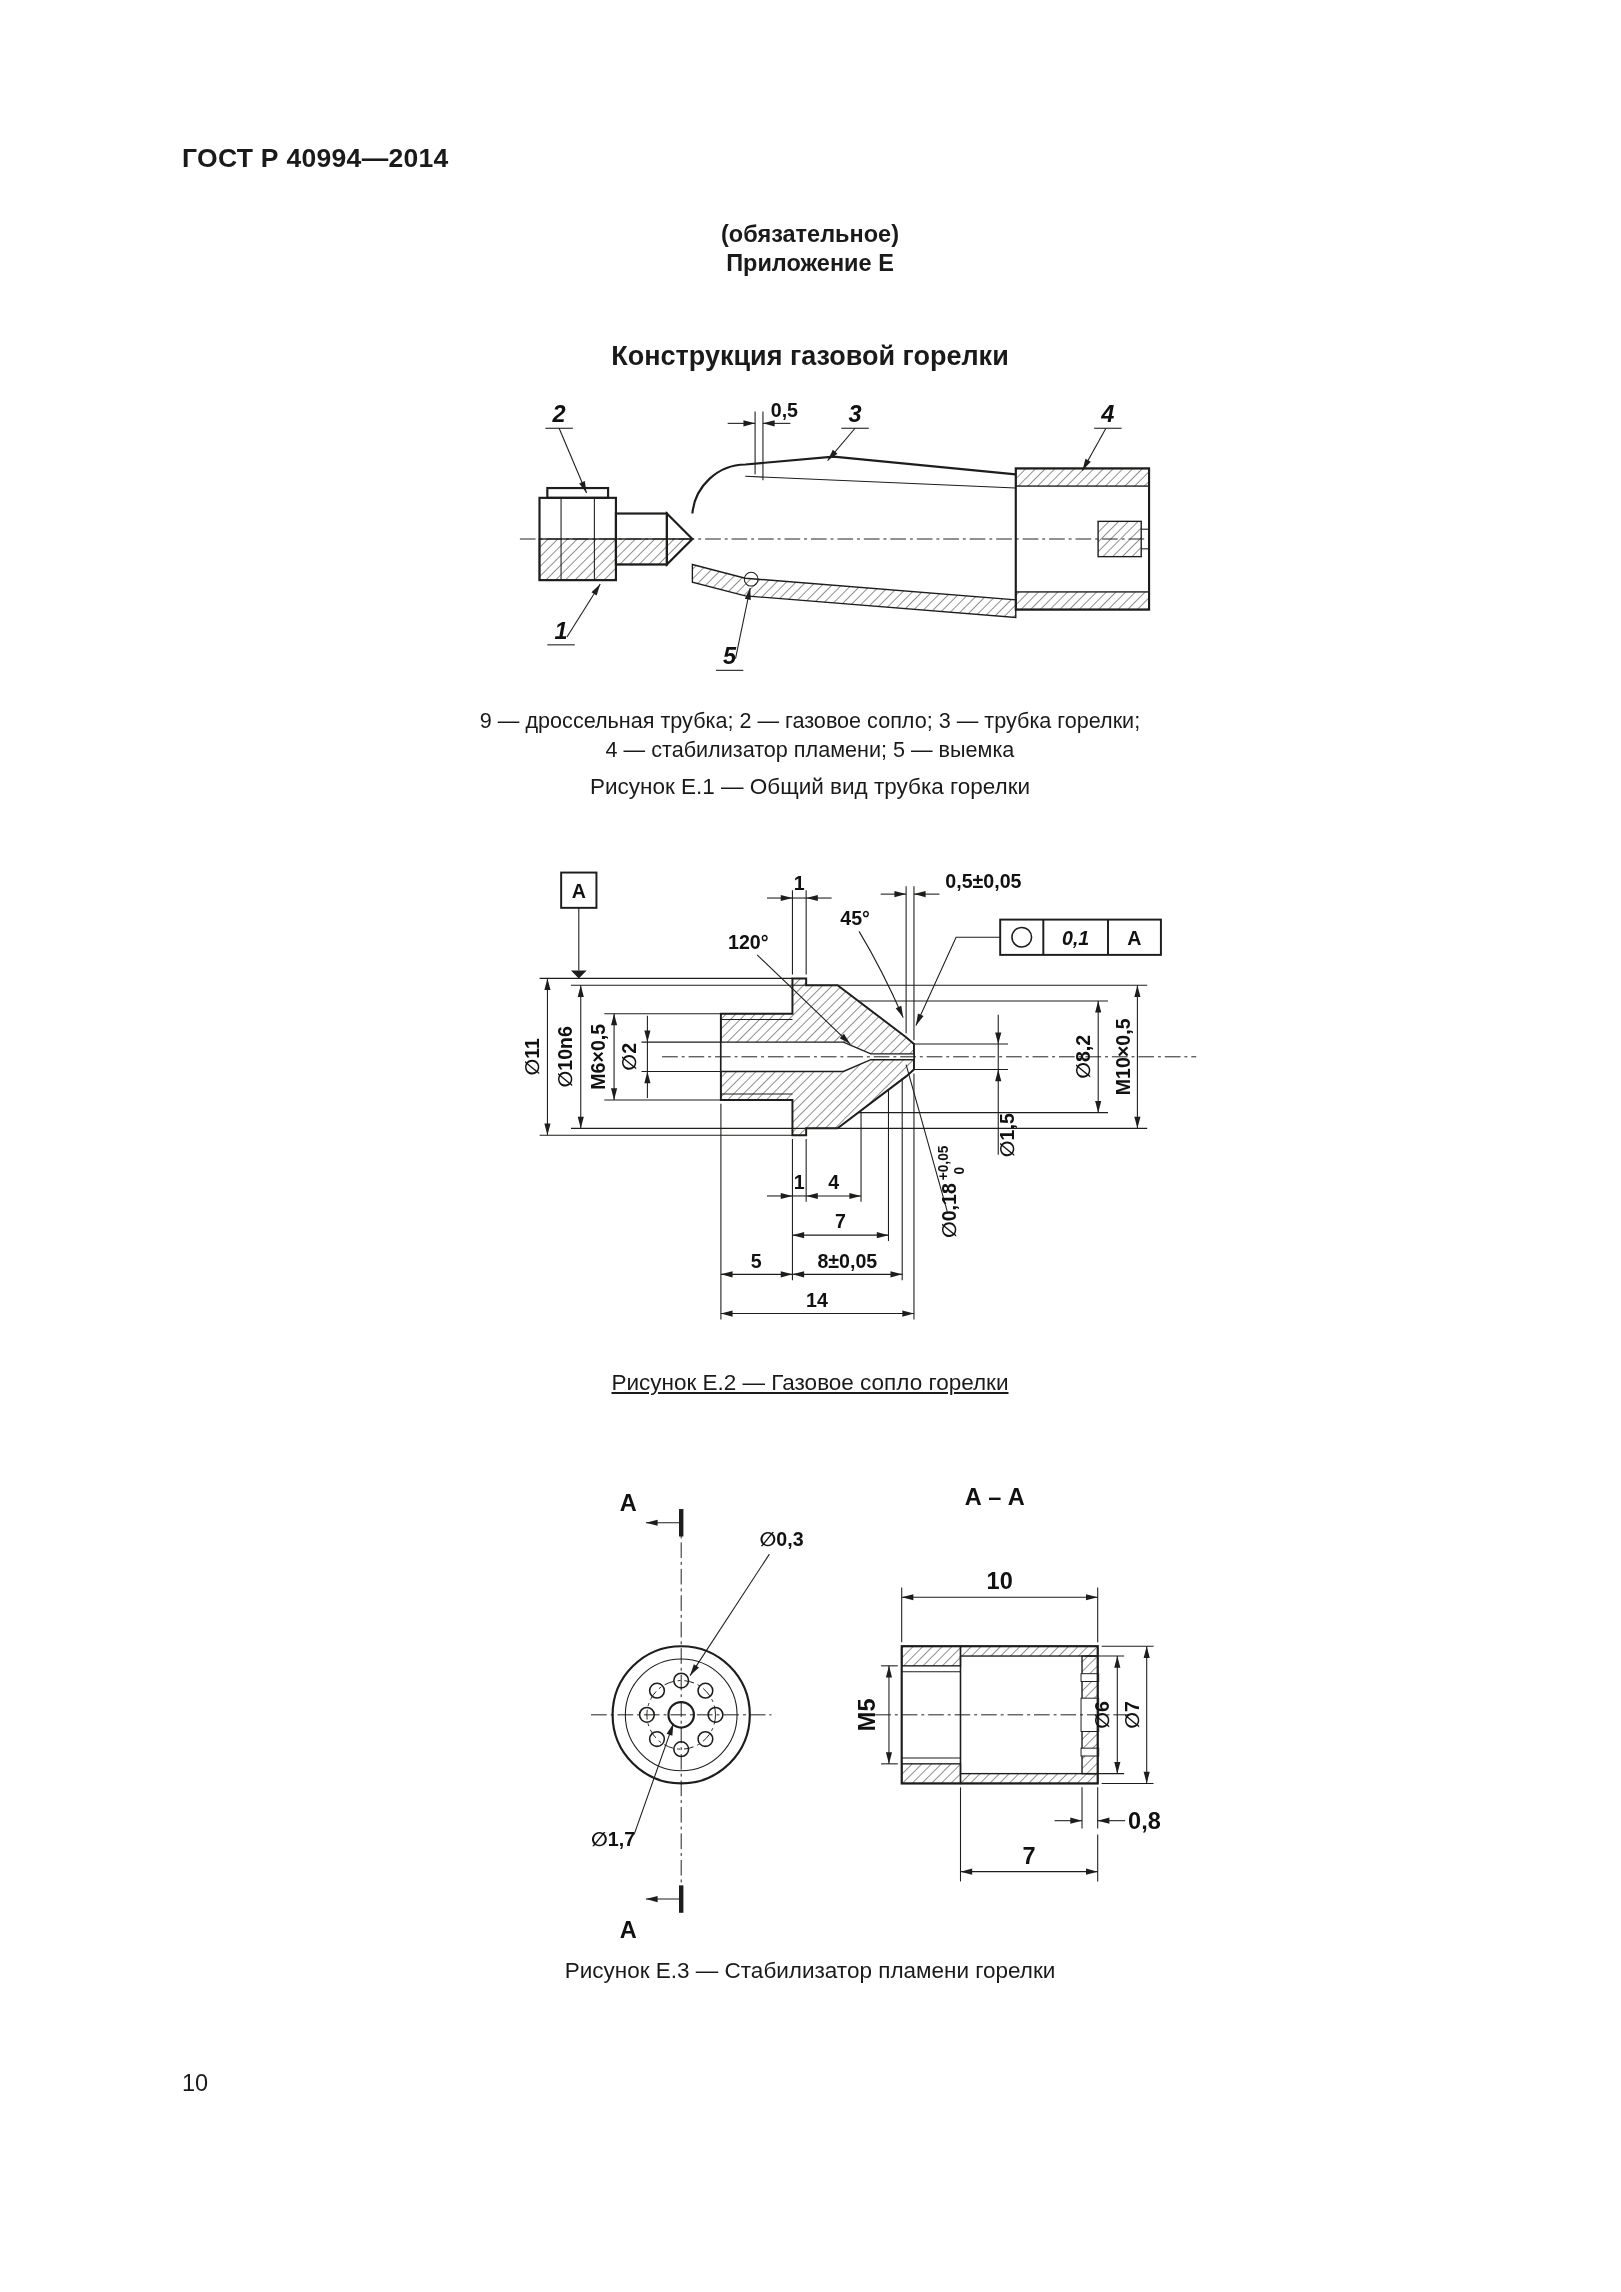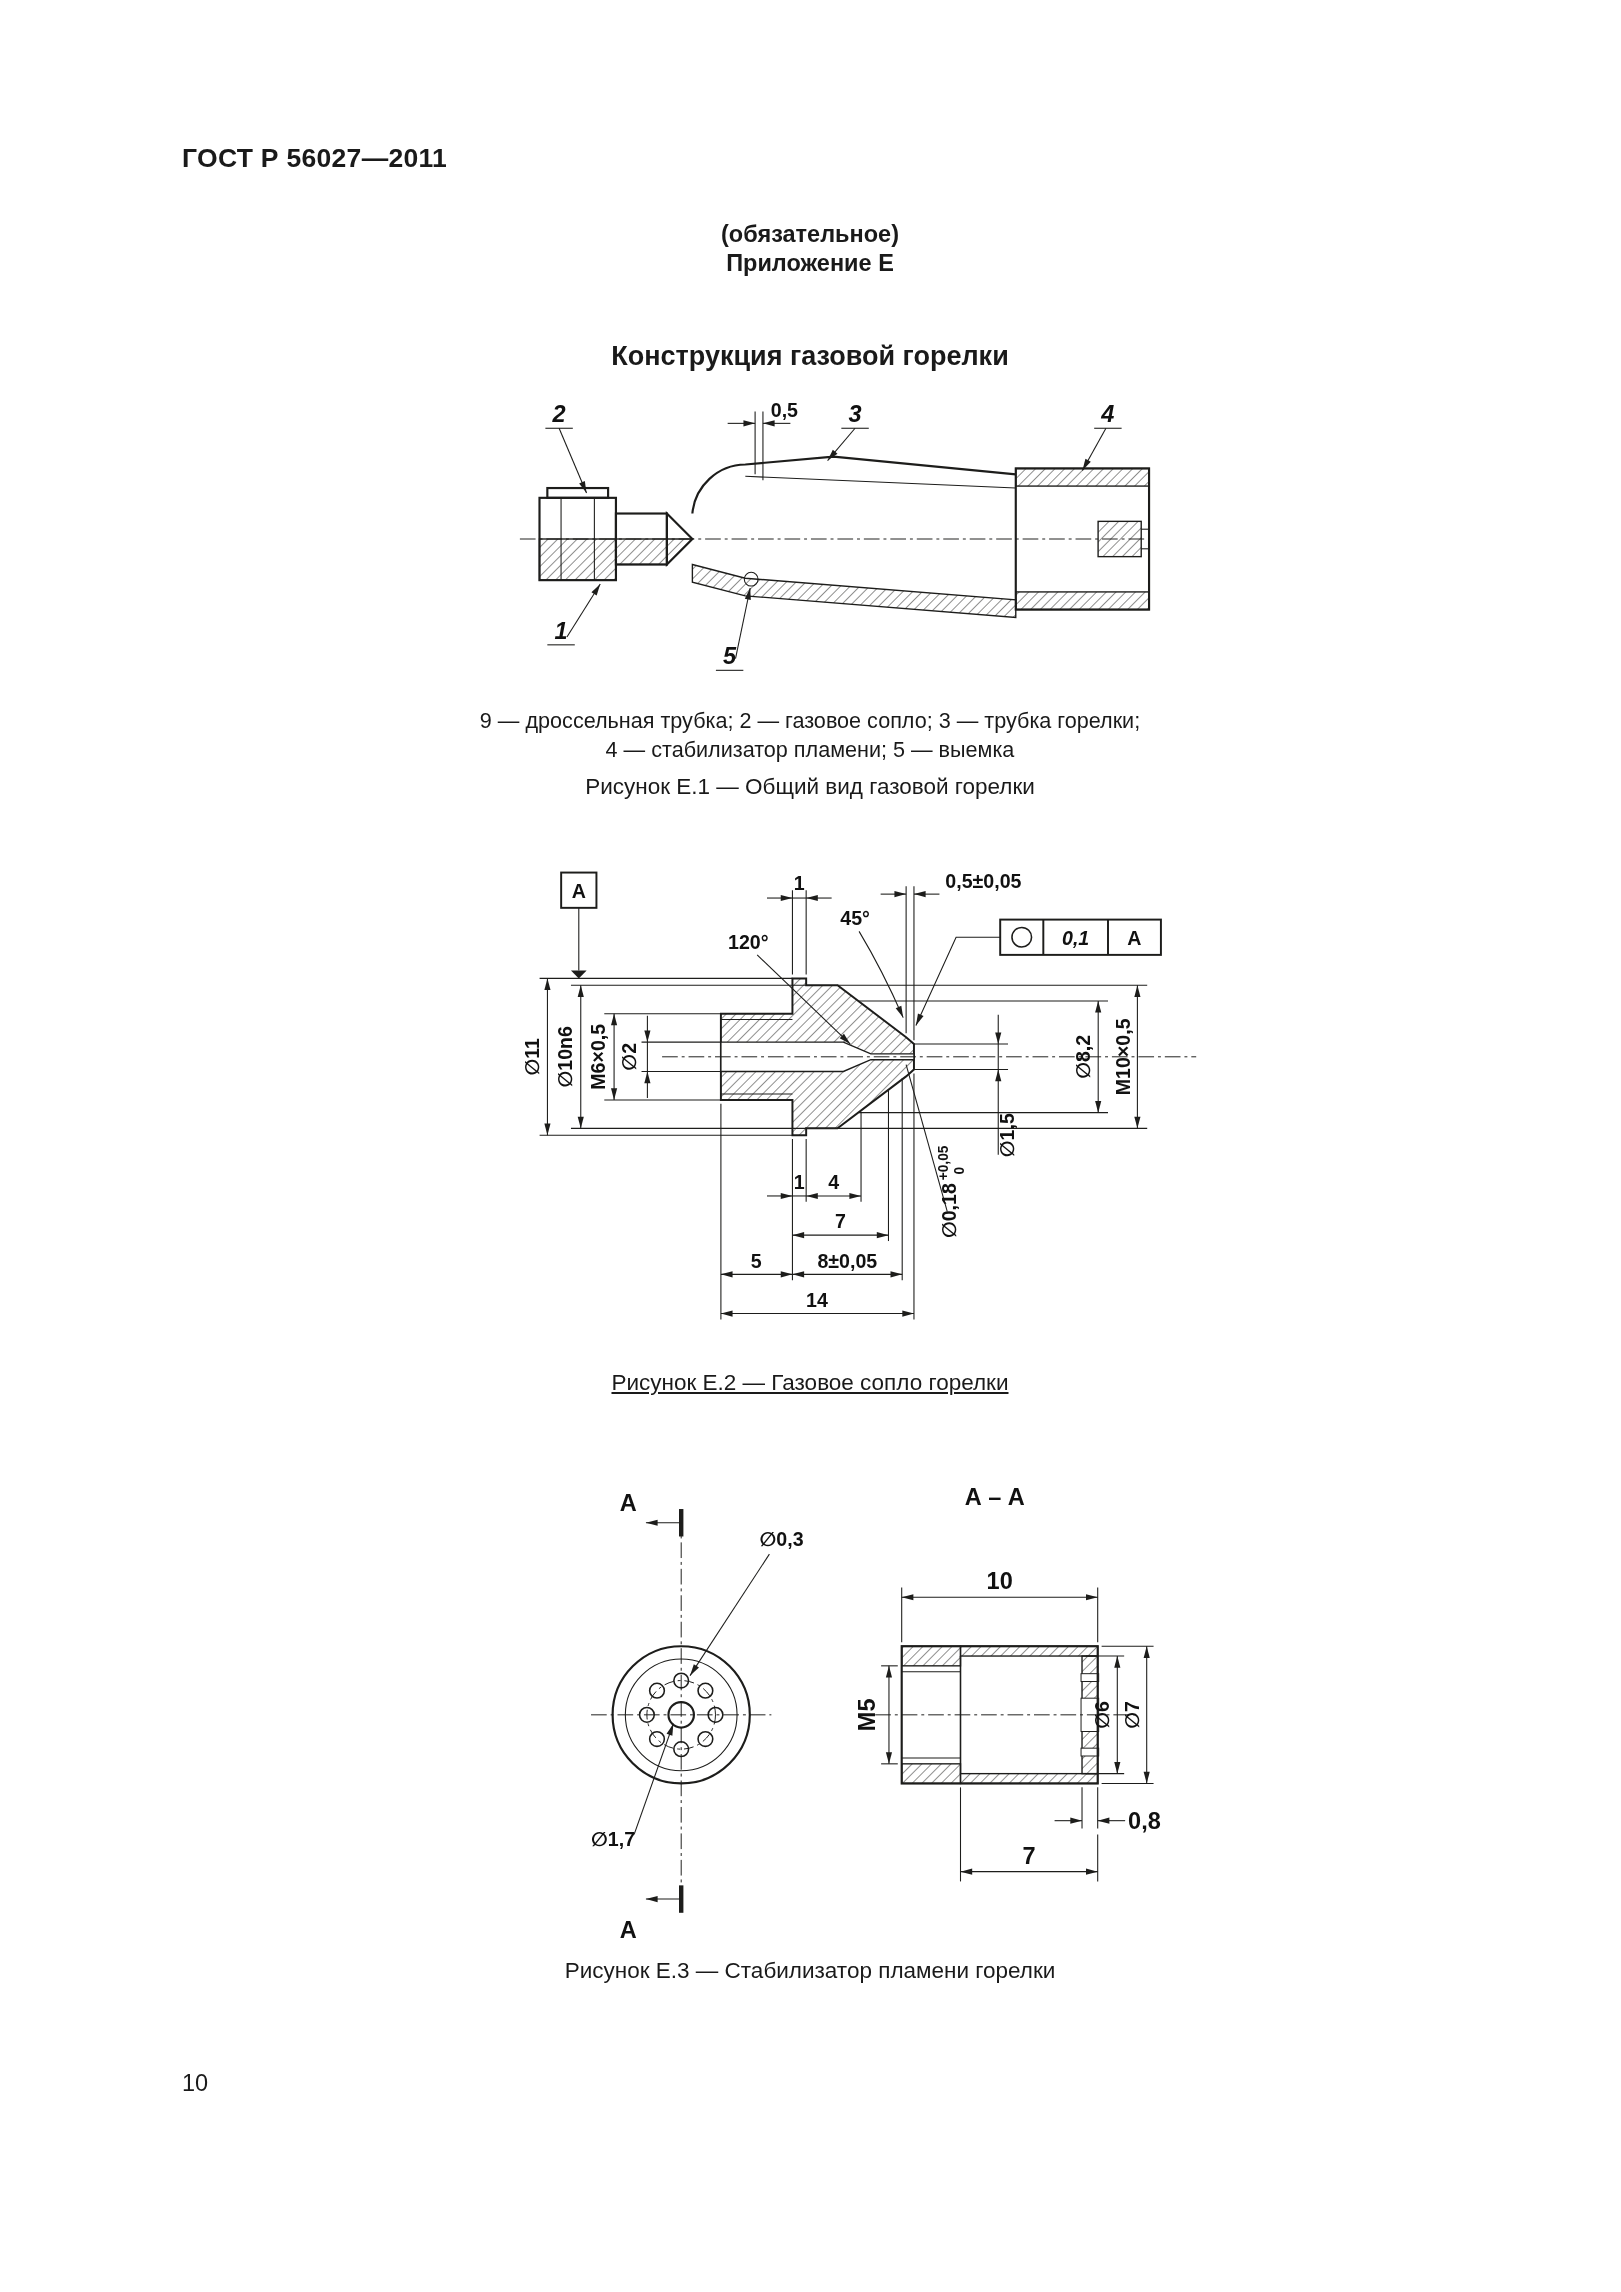--- a/index.html
+++ b/index.html
@@ -38,21 +38,21 @@
   .cl  { stroke:#1d1d1b; stroke-width:1; stroke-dasharray:16 4 3 4; fill:none; }
   .clc { stroke:#1d1d1b; stroke-width:1; stroke-dasharray:10 4 3 4; fill:none; }
   .de { marker-end:url(#ar1); }
   .db { marker-start:url(#ar1); marker-end:url(#ar1); }
 </style>
 </head>
 <body>
 
 <div class="page">
 
-  <div class="hdr">ГОСТ Р 56027—2011</div>
+  <div class="hdr">ГОСТ Р 40994—2014</div>
 
   <div class="centered appendix">
     <div>(обязательное)</div>
     <div>Приложение Е</div>
   </div>
 
   <div class="centered sect-title">Конструкция газовой горелки</div>
 
   <svg id="fig1-svg" width="647" height="294" viewBox="0 0 660 300">
     <defs>
@@ -120,21 +120,21 @@
       <line class="thin" x1="210" y1="284" x2="238" y2="284"></line>
       <line class="thin de" x1="230" y1="272" x2="245" y2="200"></line>
     </g>
   </svg>
 
   <div class="centered legend">
     <div>9 — дроссельная трубка; 2 — газовое сопло; 3 — трубка горелки;</div>
     <div>4 — стабилизатор пламени; 5 — выемка</div>
   </div>
 
-  <div class="centered caption cap1">Рисунок Е.1 — Общий вид газовой горелки</div>
+  <div class="centered caption cap1">Рисунок Е.1 — Общий вид трубка горелки</div>
 
   <svg id="fig2-svg" width="706" height="490" viewBox="0 0 720 500">
     <g>
       <path class="sec2" d="M 215,166 L 288,166 L 288,130 L 302,130 L 302,137 L 334,137 L 404,190 L 412,197 L 412,223 L 404,230 L 334,283 L 302,283 L 302,290 L 288,290 L 288,254 L 215,254 Z" fill="url(#h1)"></path>
       <path class="sec2t" d="M 215,195 L 340,195 L 368,207 L 412,207 L 412,213 L 368,213 L 340,225 L 215,225 Z" fill="#fff"></path>
       <line class="thin" x1="215" y1="172" x2="288" y2="172"></line>
       <line class="thin" x1="215" y1="248" x2="288" y2="248"></line>
     </g>
     <line class="cl" x1="155" y1="210" x2="700" y2="210"></line>
 

